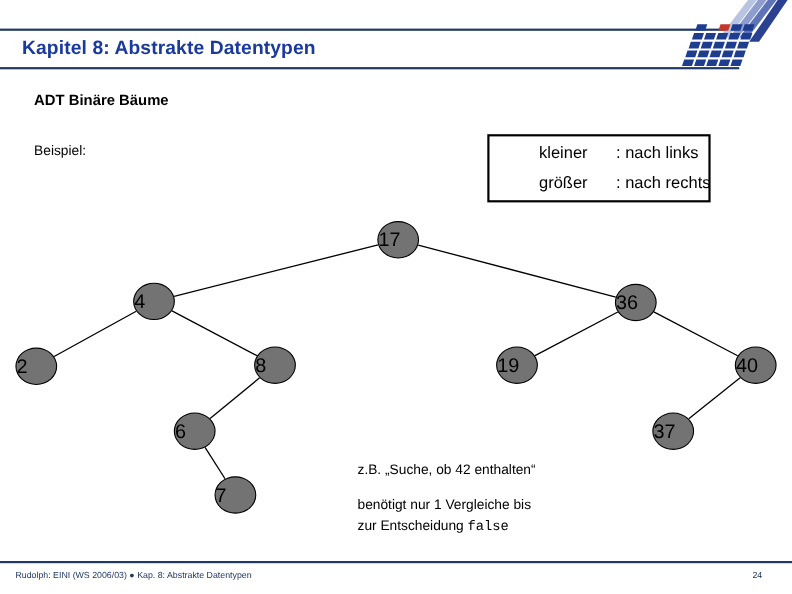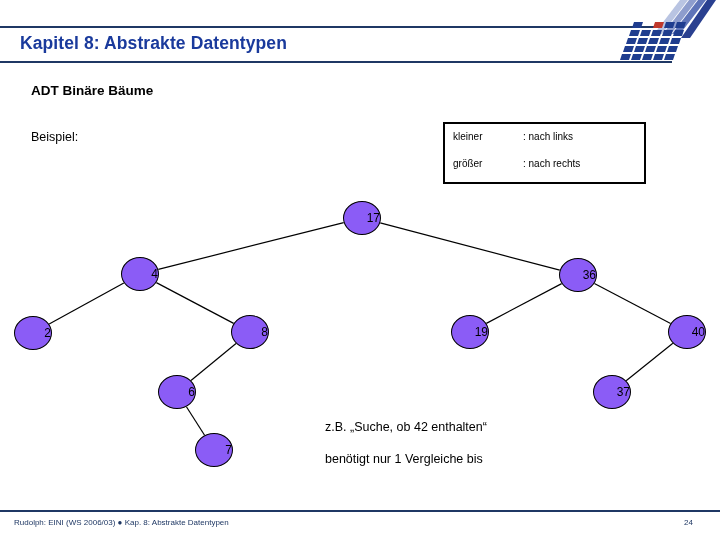--- a/index.html
+++ b/index.html
@@ -74,47 +74,48 @@
     position: absolute;
     left: 443px;
     top: 122px;
     width: 203px;
     height: 62px;
     border: 2px solid #000000;
     box-sizing: border-box;
   }
   .rule-row {
     position: absolute;
-    font-size: 10px;
+    font-size: 15px;
     color: #000;
     white-space: nowrap;
+    margin-left: 37px;
   }
   .rule-key  { left: 8px; }
   .rule-val  { left: 78px; }
   .row1 { top: 7px; }
   .row2 { top: 34px; }
 
   
   #tree-svg {
     position: absolute;
     left: 0;
     top: 0;
     width: 720px;
     height: 540px;
     pointer-events: none;
   }
   .tree-node {
     position: absolute;
     border: 1.5px solid #000;
     border-radius: 50%;
-    background: #8b5cf6;
+    background: #737373;
     display: flex;
     align-items: center;
-    justify-content: flex-end;
-    font-size: 12px;
+    justify-content: flex-start;
+    font-size: 18px;
     color: #000;
     box-sizing: border-box;
   }
 
   
   .note-line {
     position: absolute;
     font-size: 12.5px;
     color: #000;
     white-space: nowrap;
@@ -256,18 +257,19 @@
       <div class="tree-node" style="left: 593px; top: 375px; width: 38px; height: 34px; position: absolute;">
         <span>37</span>
       </div>
       <div class="tree-node" style="left: 195px; top: 433px; width: 38px; height: 34px; position: absolute;">
         <span>7</span>
       </div>
     </div>
 
   <div class="note-line" id="note-0">z.B. „Suche, ob 42 enthalten“</div>
   <div class="note-line" id="note-1">benötigt nur 1 Vergleiche bis</div>
+  <div class="note-line" id="note-2"><span>zur Entscheidung </span><span class="mono">false</span></div>
 
   <div id="footer-rule"></div>
   <div id="footer-text">Rudolph: EINI (WS 2006/03)  ●  Kap. 8: Abstrakte Datentypen</div>
   <div id="footer-page">24</div>
 
 </div>
 
 </body></html>

